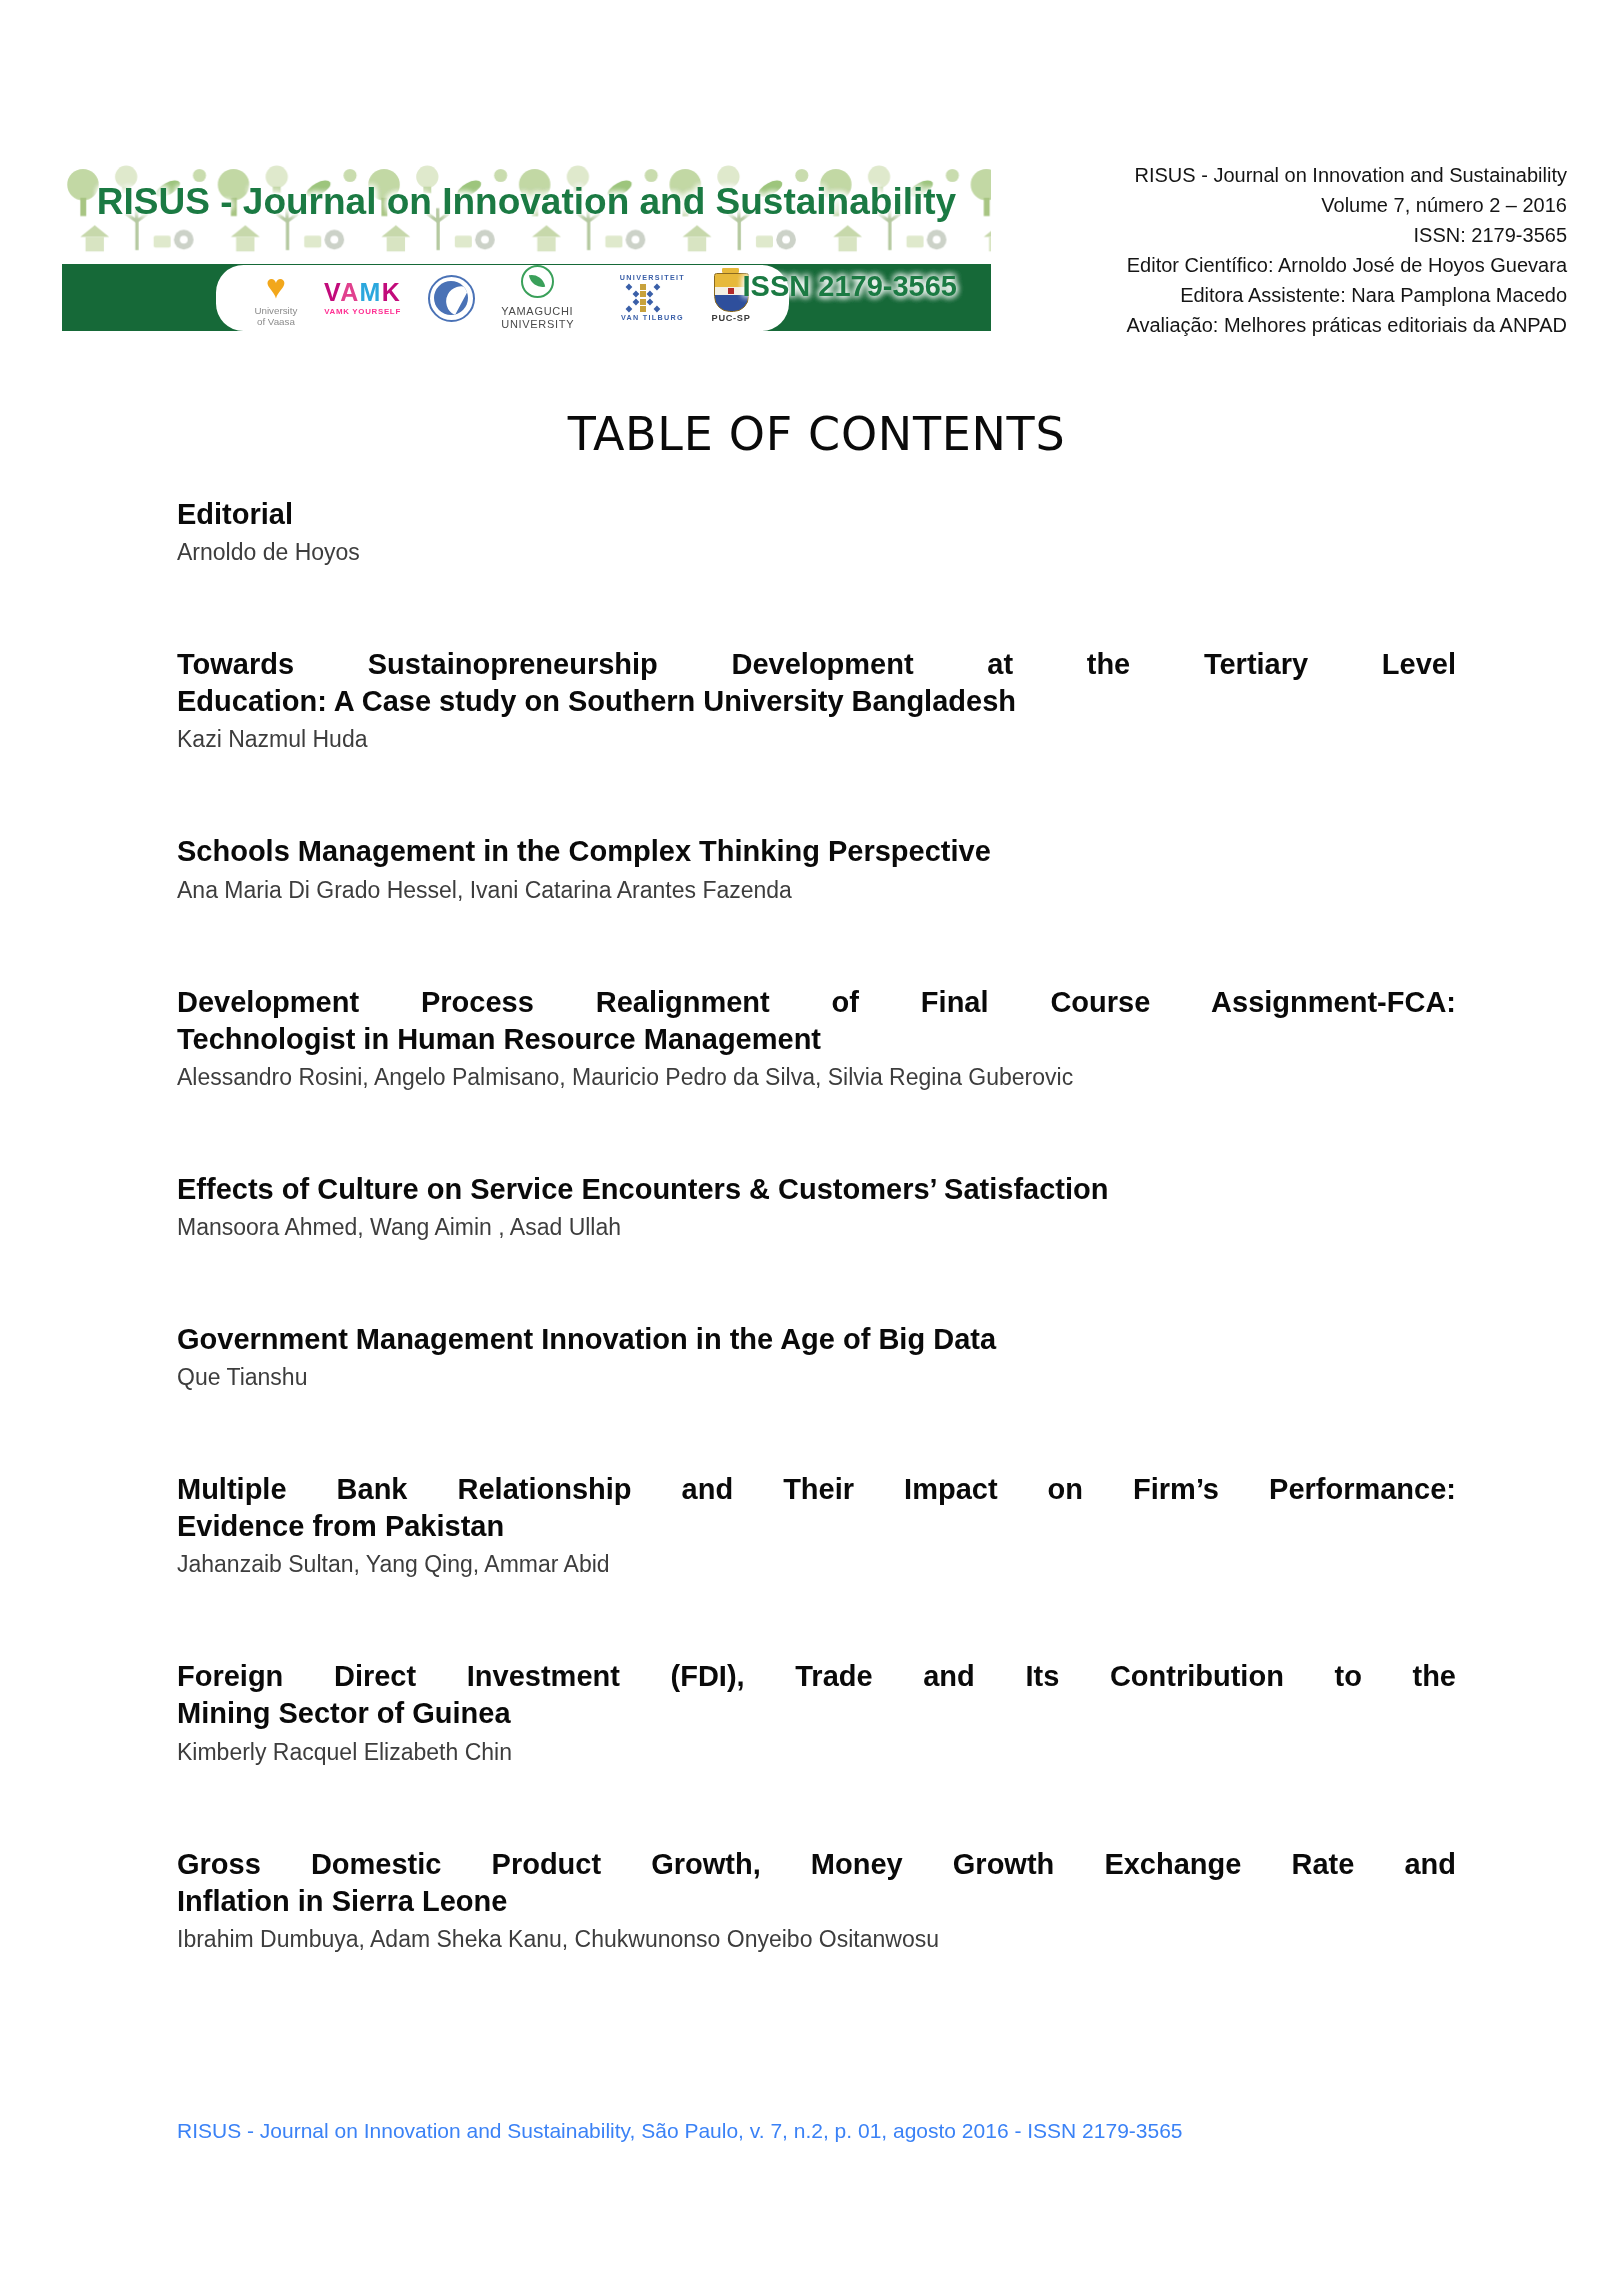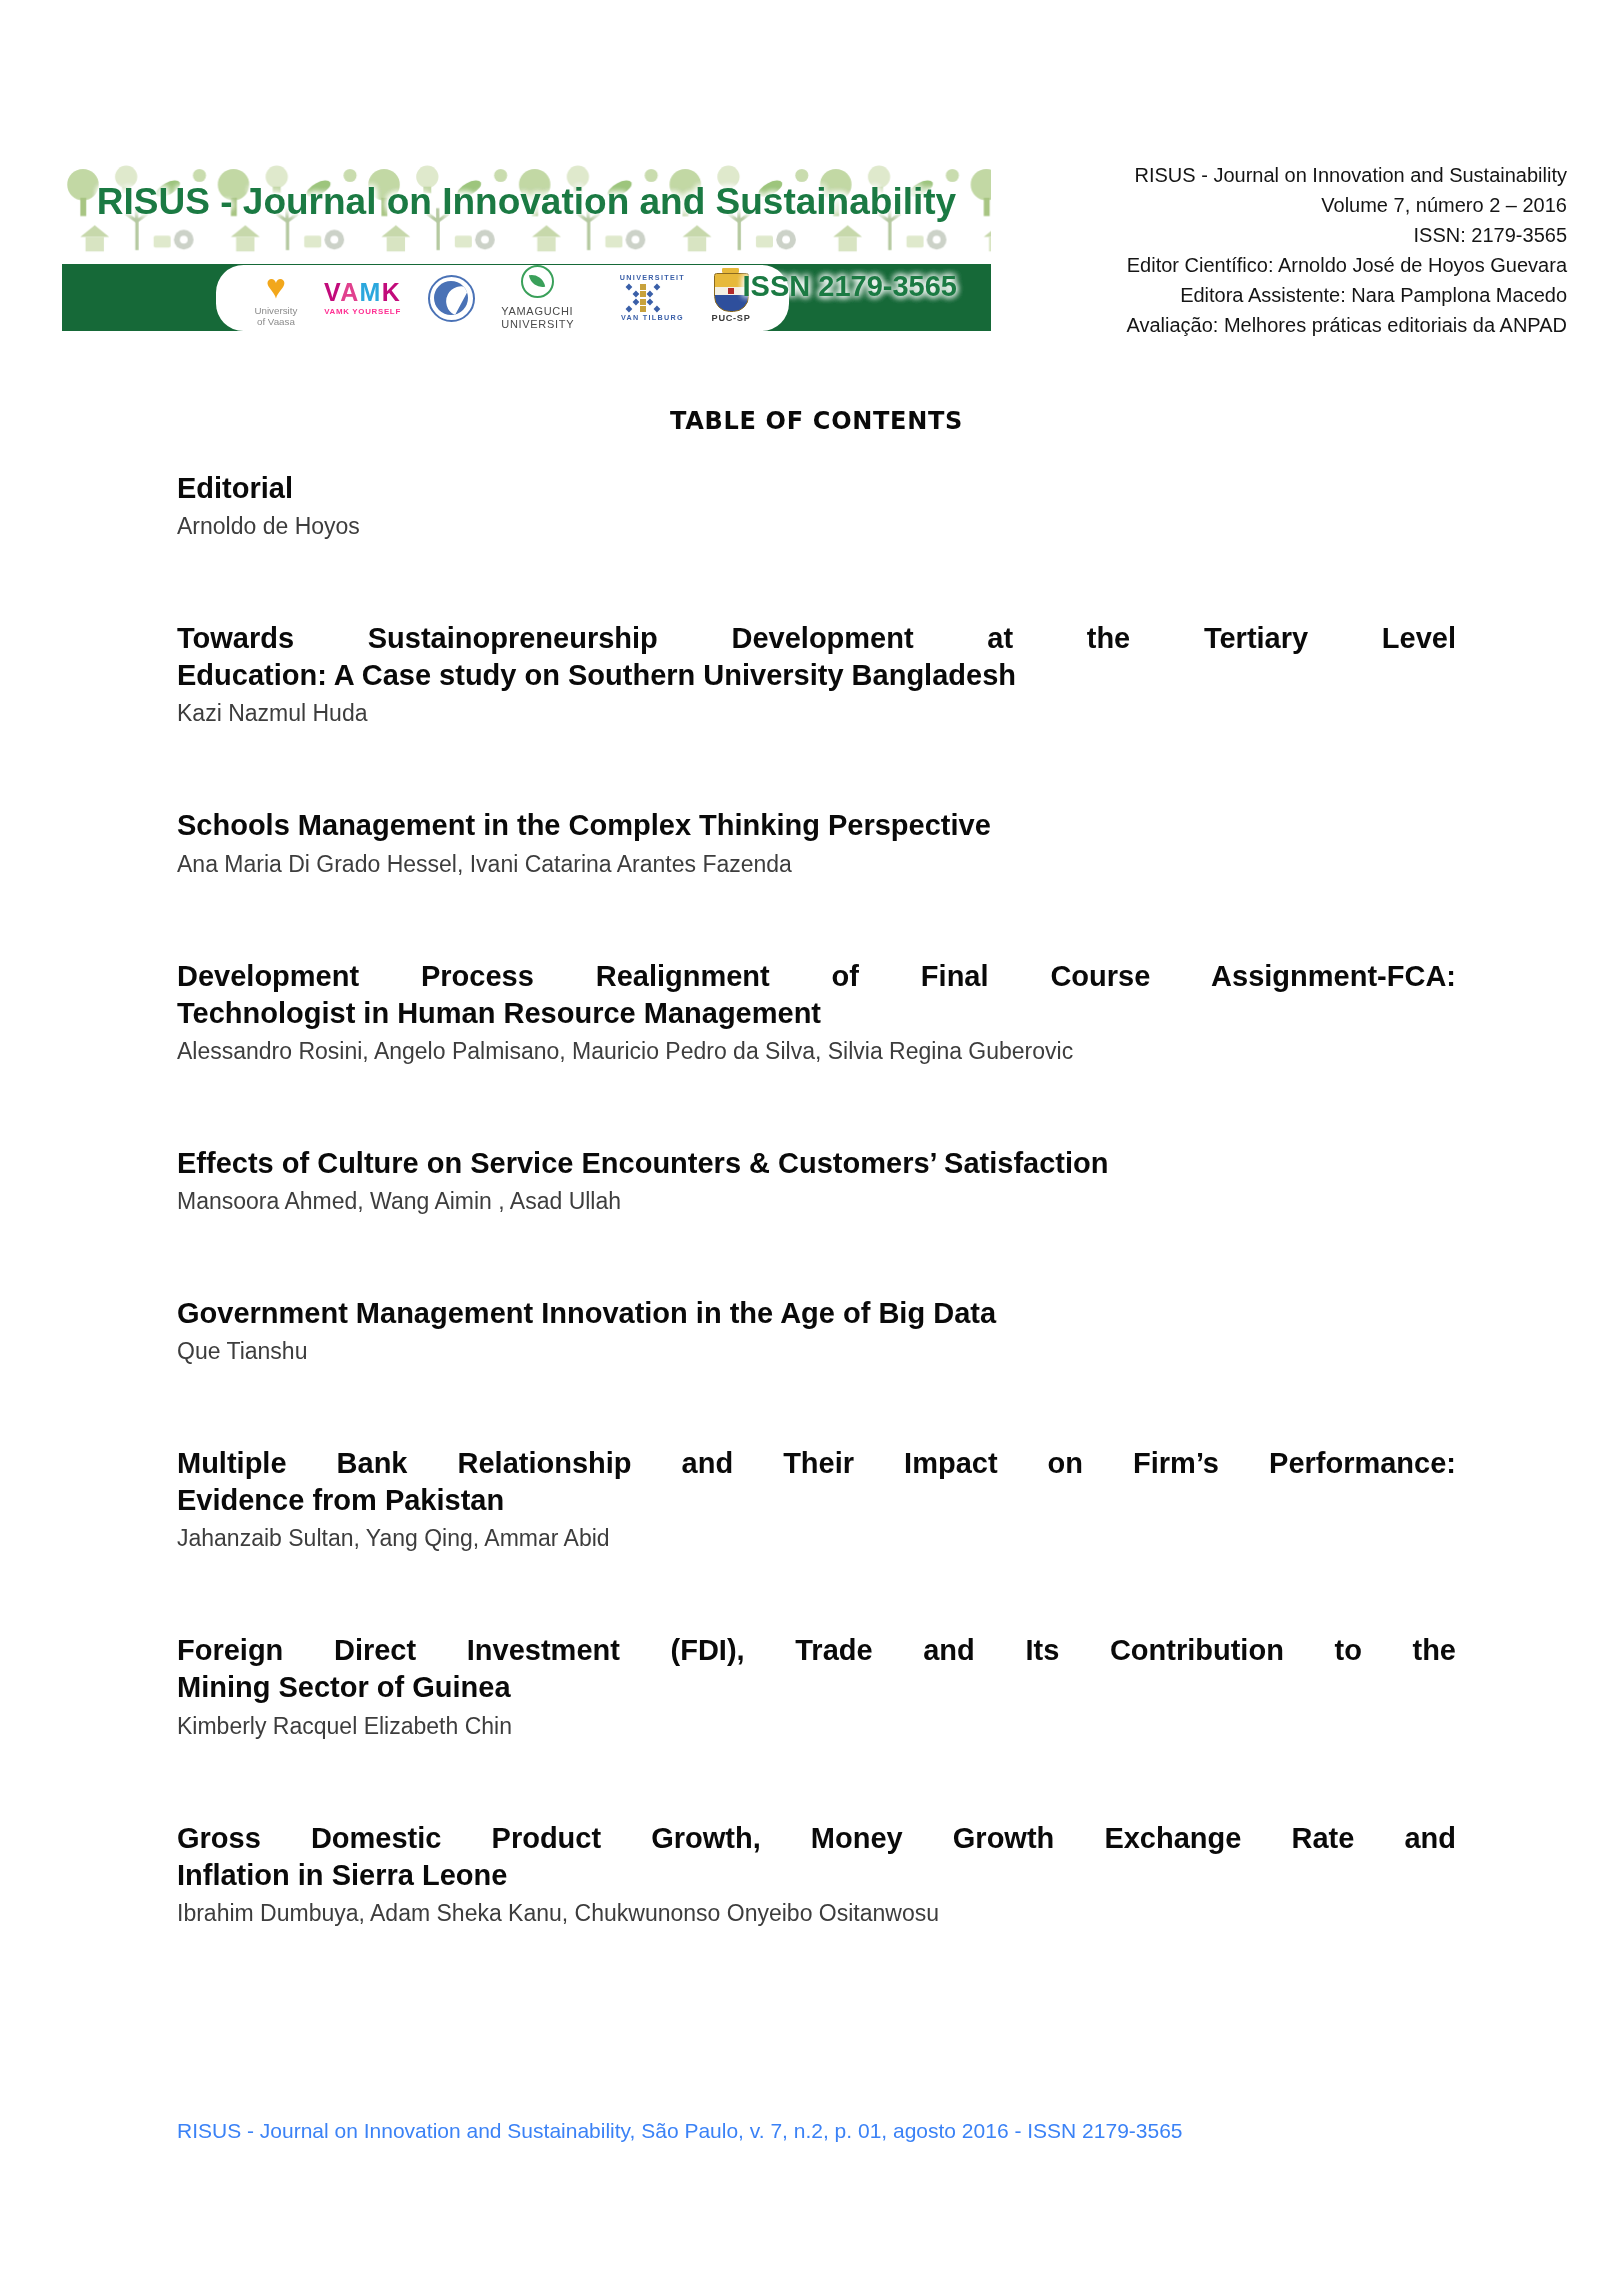--- a/index.html
+++ b/index.html
@@ -48,21 +48,21 @@
   .puc-shield::before{content:"";position:absolute;left:7.9px;top:-5.2px;width:17px;height:4.6px;background:#e7b93b;border-radius:1.3px;}
   .puc-shield::after{content:"";position:absolute;left:13.7px;top:14.4px;width:5.9px;height:5.9px;background:#b02a2a;}
   .puc-caption{font-size:9.2px;color:#3a3a3a;letter-spacing:0.7px;margin-top:2.6px;font-weight:700;}
 
   
   .issue-info{position:absolute;right:56px;top:160px;text-align:right;
     font-size:20px;line-height:30px;color:#151515;}
 
   
   .toc{position:absolute;left:177px;top:407px;width:1279px;}
-  .toc-title{font-family:"DejaVu Sans","Liberation Sans",sans-serif;font-size:24px;font-weight:700;
+  .toc-title{font-family:"DejaVu Sans","Liberation Sans",sans-serif;font-size:46px;font-weight:400;
     letter-spacing:0.7px;text-align:center;margin:0 0 35px 0;color:#0a0a0a;}
   .entry{margin-bottom:79px;}
   .title-line{font-size:29px;line-height:37px;font-weight:700;color:#0a0a0a;text-align:left;}
   .title-line.stretch{text-align:justify;text-align-last:justify;}
   .authors{font-size:23px;line-height:29px;margin-top:5.2px;color:#3d3d3d;}
 
   
   .footer-line{position:absolute;left:177px;top:2119px;font-size:21px;color:#3b82f6;}
 </style>
 </head>

